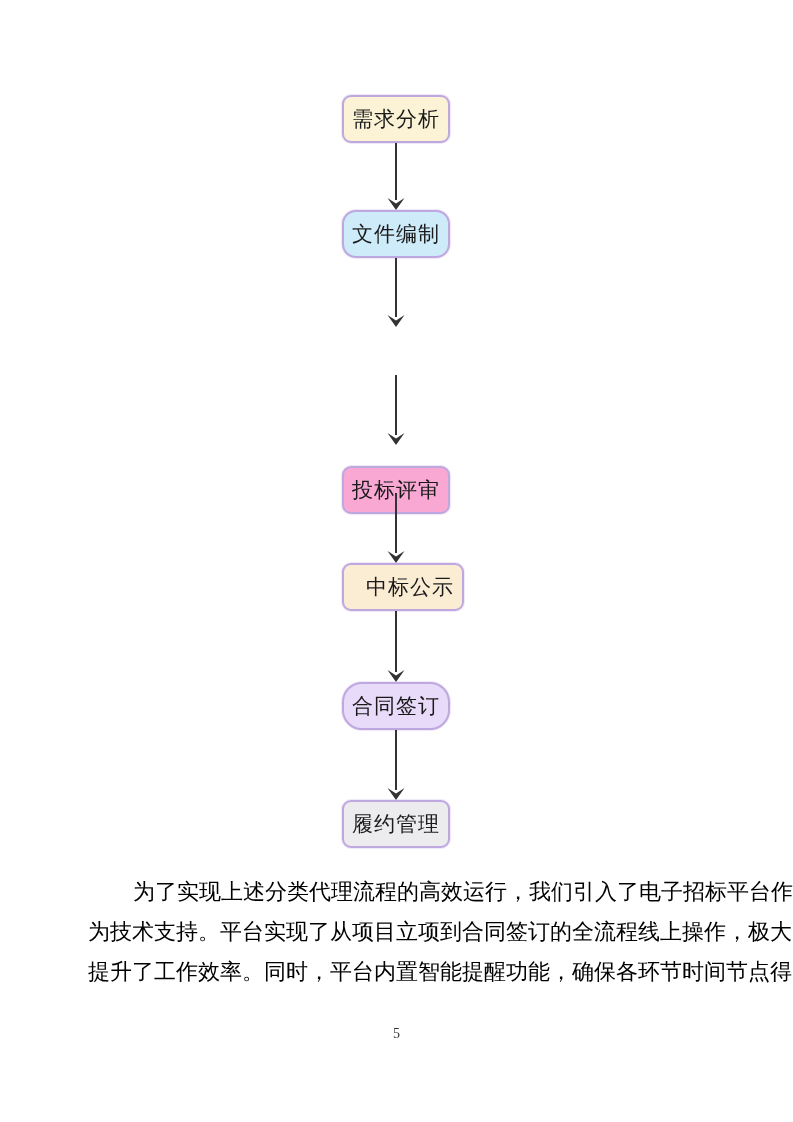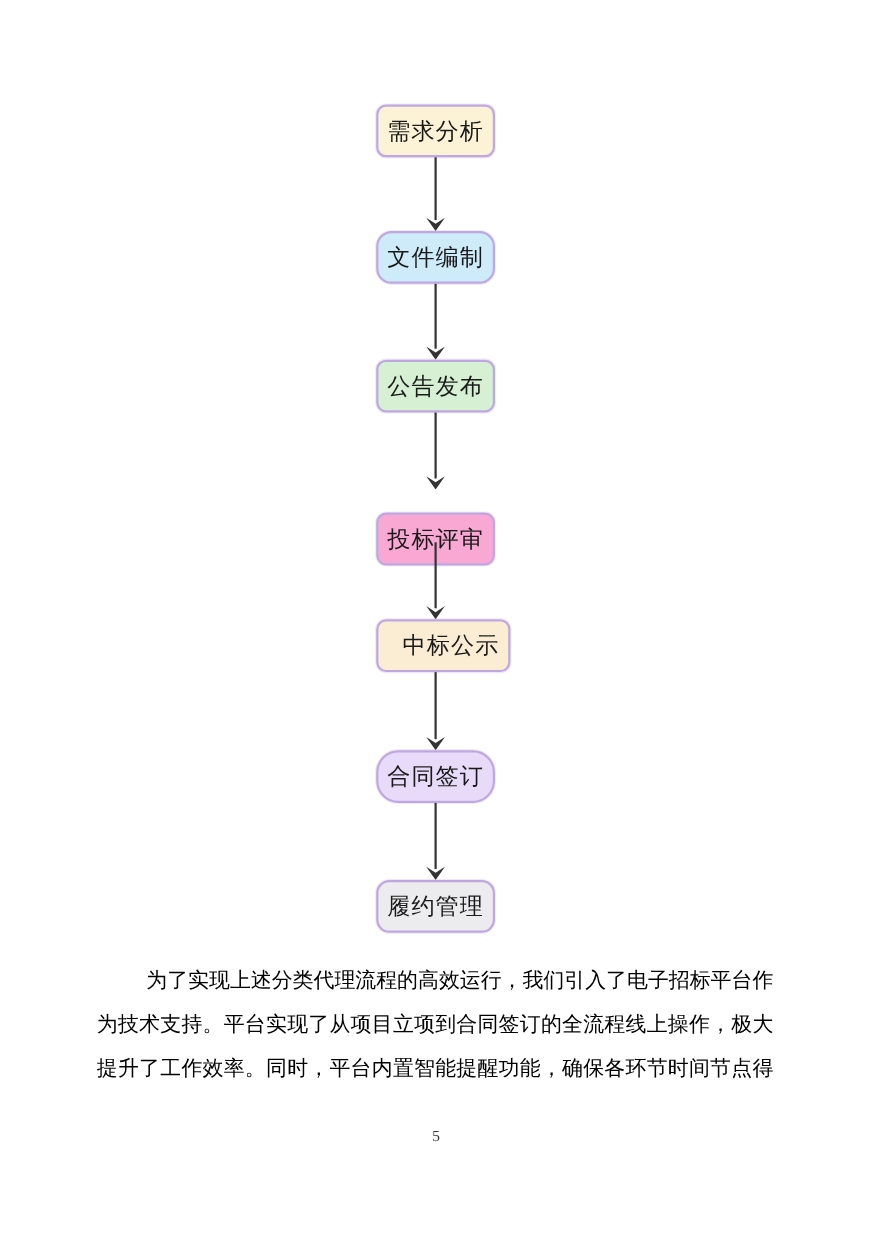--- a/index.html
+++ b/index.html
@@ -48,21 +48,21 @@
     bottom: 0;
     display: block;
   }
 
   
   .body-text {
     position: absolute;
     left: 88px;
     top: 872px;
     width: 615px;
-    font-size: 19px;
+    font-size: 22px;
     line-height: 40px;
     color: #000000;
   }
   .para-line {
     text-align: justify;
     text-align-last: justify;
     white-space: nowrap;
   }
   .para-line.first { text-indent: 45px; }
 
@@ -92,21 +92,20 @@
 
   <div class="flow-node" style="top: 210px; background-color: rgb(206, 235, 250); border-color: rgb(191, 168, 224); border-radius: 14px;">文件编制</div>
 
   <div class="flow-arrow" style="top:258px;height:69px">
     <div class="shaft" style="background-color: rgb(51, 51, 51);"></div>
     <svg class="head" width="20" height="12" viewBox="0 0 20 12">
       <path d="M10,12 L1.5,0 L10,5.5 L18.5,0 Z" fill="#333333"></path>
     </svg>
   </div>
 
-  <div class="flow-node" style="top: 327px; background-color: rgb(214, 240, 211); border-color: rgb(191, 168, 224);">公告发布</div>
 
   <div class="flow-arrow" style="top:375px;height:70px">
     <div class="shaft" style="background-color: rgb(51, 51, 51);"></div>
     <svg class="head" width="20" height="12" viewBox="0 0 20 12">
       <path d="M10,12 L1.5,0 L10,5.5 L18.5,0 Z" fill="#333333"></path>
     </svg>
   </div>
 
   <div class="flow-node" style="top: 466px; background-color: #f9a8d4; border-color: rgb(191, 168, 224);">投标评审</div>
 
@@ -128,21 +127,21 @@
 
   <div class="flow-node" style="top: 682px; background-color: rgb(232, 219, 249); border-color: rgb(191, 168, 224); border-radius: 20px;">合同签订</div>
 
   <div class="flow-arrow" style="top:730px;height:70px">
     <div class="shaft" style="background-color: rgb(51, 51, 51);"></div>
     <svg class="head" width="20" height="12" viewBox="0 0 20 12">
       <path d="M10,12 L1.5,0 L10,5.5 L18.5,0 Z" fill="#333333"></path>
     </svg>
   </div>
 
-  <div class="flow-node" style="top: 800px; background-color: rgb(236, 235, 238); border-color: rgb(191, 168, 224); border-radius: 12px;">履约管理</div>
+  <div class="flow-node" style="top: 800px; background-color: rgb(236, 235, 238); border-color: rgb(191, 168, 224);">履约管理</div>
 
   <div class="body-text">
     <div class="para-line first">为了实现上述分类代理流程的高效运行，我们引入了电子招标平台作</div>
     <div class="para-line">为技术支持。平台实现了从项目立项到合同签订的全流程线上操作，极大</div>
     <div class="para-line">提升了工作效率。同时，平台内置智能提醒功能，确保各环节时间节点得</div>
   </div>
 
   <div class="page-number">5</div>
 
 </div>

